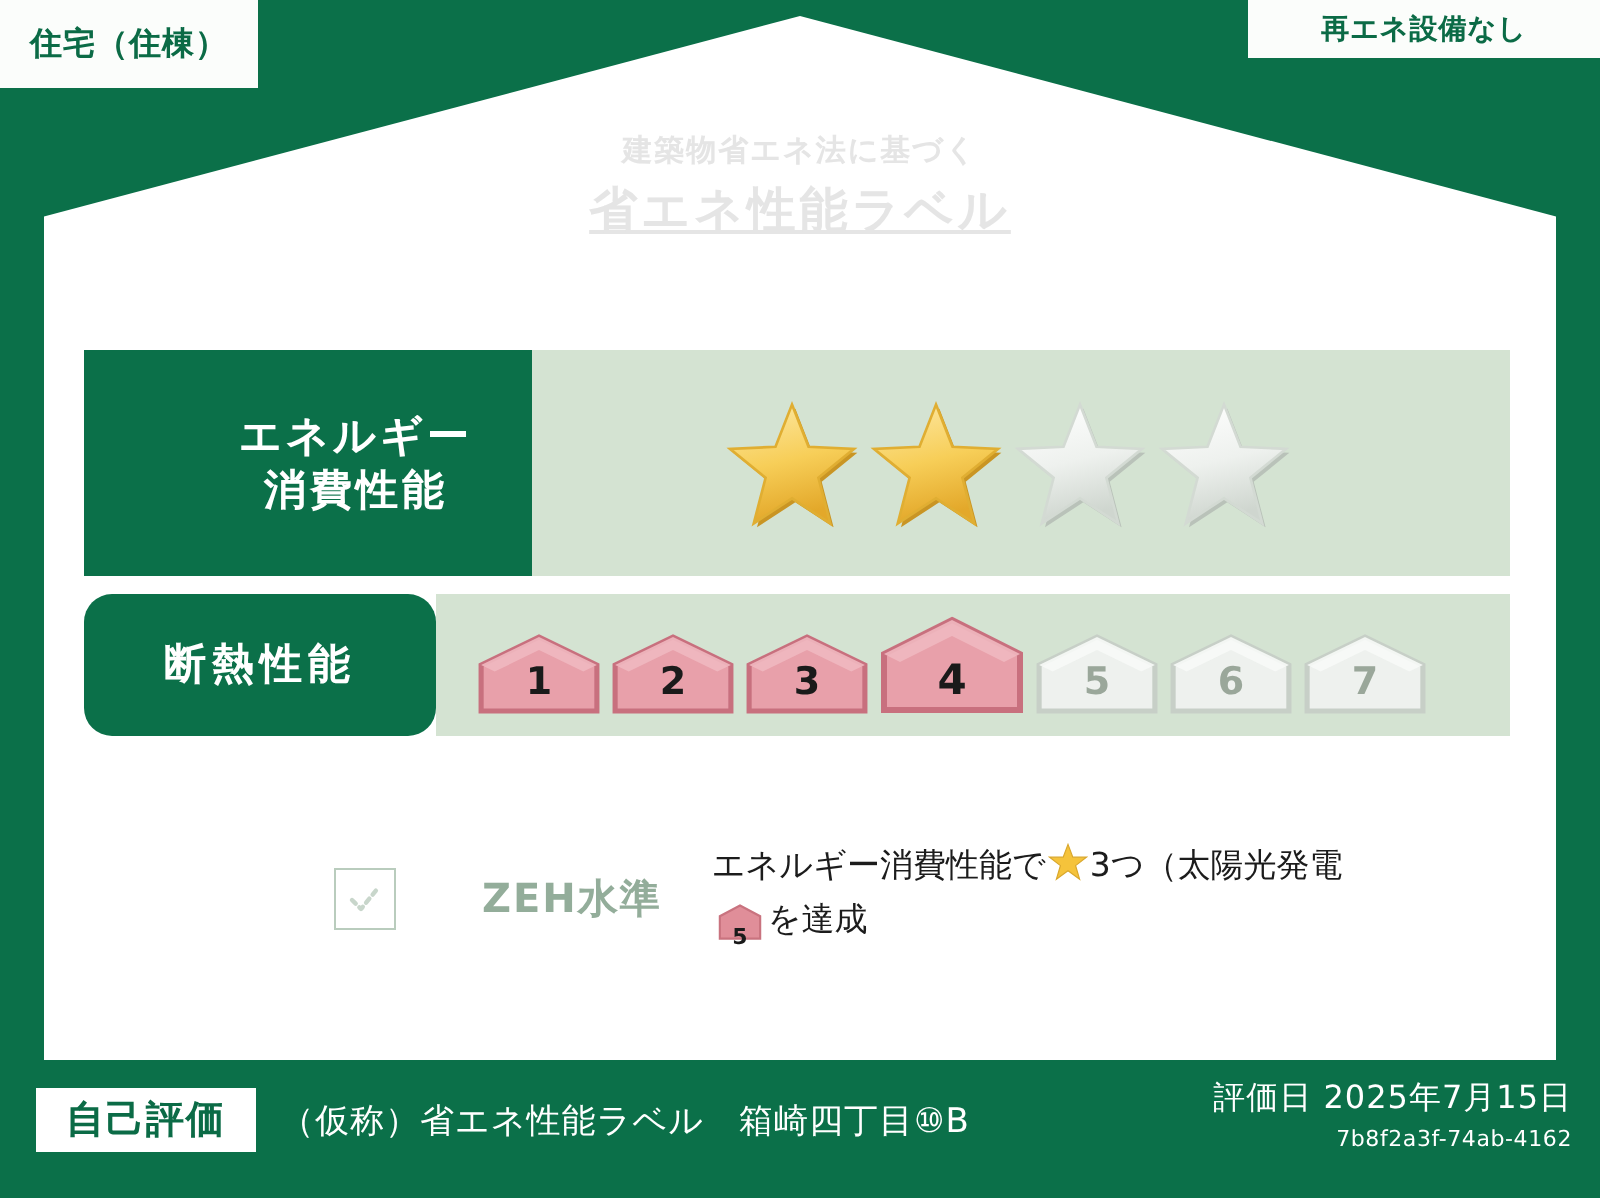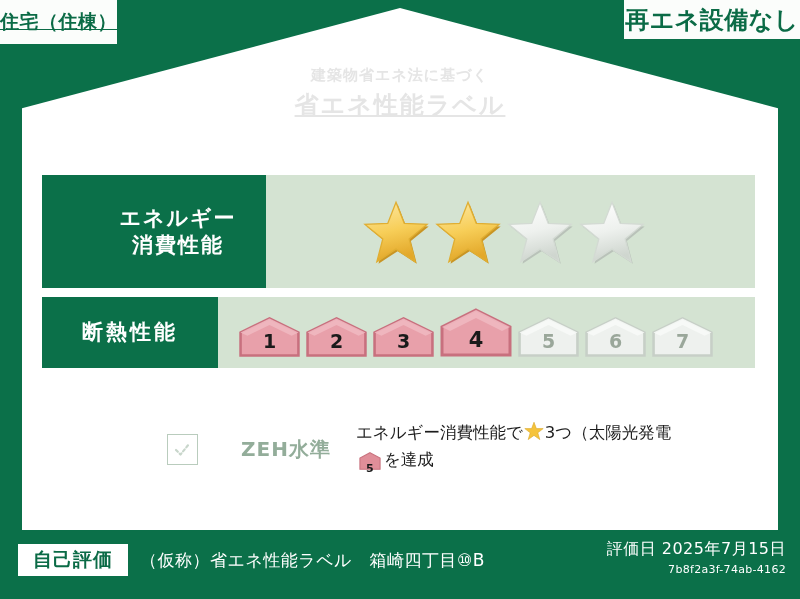--- a/index.html
+++ b/index.html
@@ -18,22 +18,22 @@
     z-index:1;
   }
 
   
   .corner-badge{
     position:absolute;z-index:4;background:#fbfdfb;
     color:#0b6b46;font-weight:bold;
     display:flex;align-items:center;justify-content:center;
     letter-spacing:.5px;
   }
-  #badge-dwelling{left:0;top:0;width:117px;height:44px;font-size:19px;text-decoration:underline;}
-  #badge-renewable{right:0;top:0;width:176px;height:39px;font-size:24px;}
+  #badge-dwelling{left:0;top:0;width:129px;height:44px;font-size:16px;}
+  #badge-renewable{right:0;top:0;width:176px;height:29px;font-size:14px;}
 
   
   #title-block{
     position:absolute;z-index:3;left:0;top:66px;width:800px;
     text-align:center;color:#e5e5e5;
   }
   #title-sub{font-size:15px;font-weight:bold;letter-spacing:1px;}
   #title-main{font-size:24px;font-weight:bold;letter-spacing:2px;margin-top:4px;text-decoration:underline;}
 
   
@@ -43,21 +43,21 @@
   }
   #row-energy{top:175px;height:113px;}
   #row-insulation{top:297px;height:71px;}
 
   .row-label{
     background:#0b7049;color:#ffffff;font-weight:bold;
     display:flex;flex-direction:column;align-items:center;justify-content:center;
     line-height:1.28;letter-spacing:2px;flex:0 0 176px;
   }
   #row-energy .row-label{font-size:21px;padding-left:48px;}
-  #row-insulation .row-label{font-size:21px;letter-spacing:3px;}
+  #row-insulation .row-label{font-size:21px;letter-spacing:3px;border-radius:14px;}
 
   .row-value{
     background:#d4e3d2;flex:1;
     display:flex;align-items:center;
   }
 
   
   #stars{display:flex;align-items:center;gap:4px;margin-left:96px;}
   .star{width:68px;height:66px;display:block;}
 

